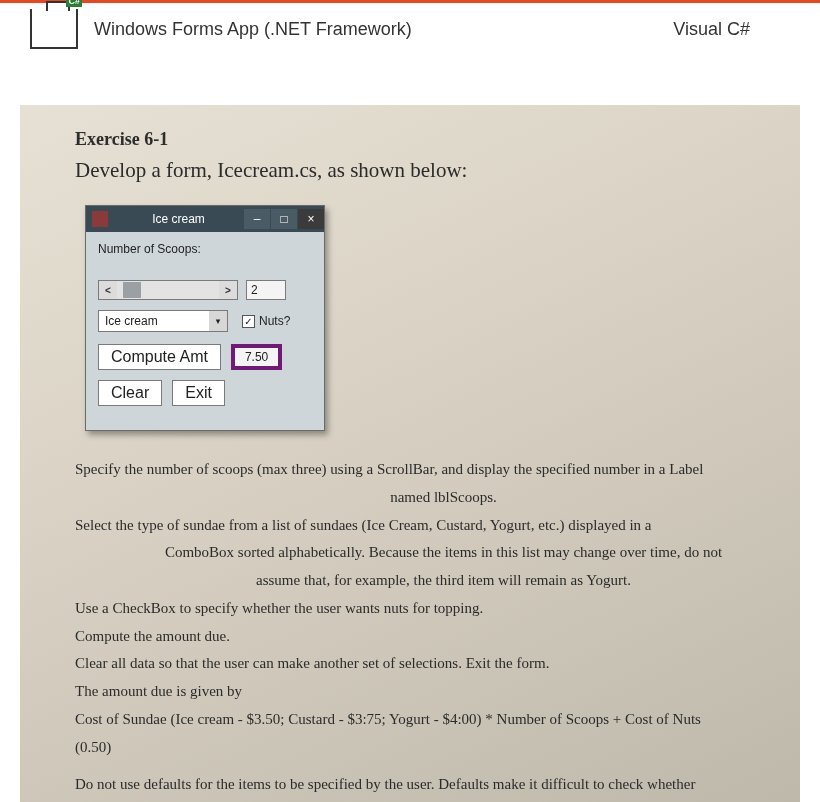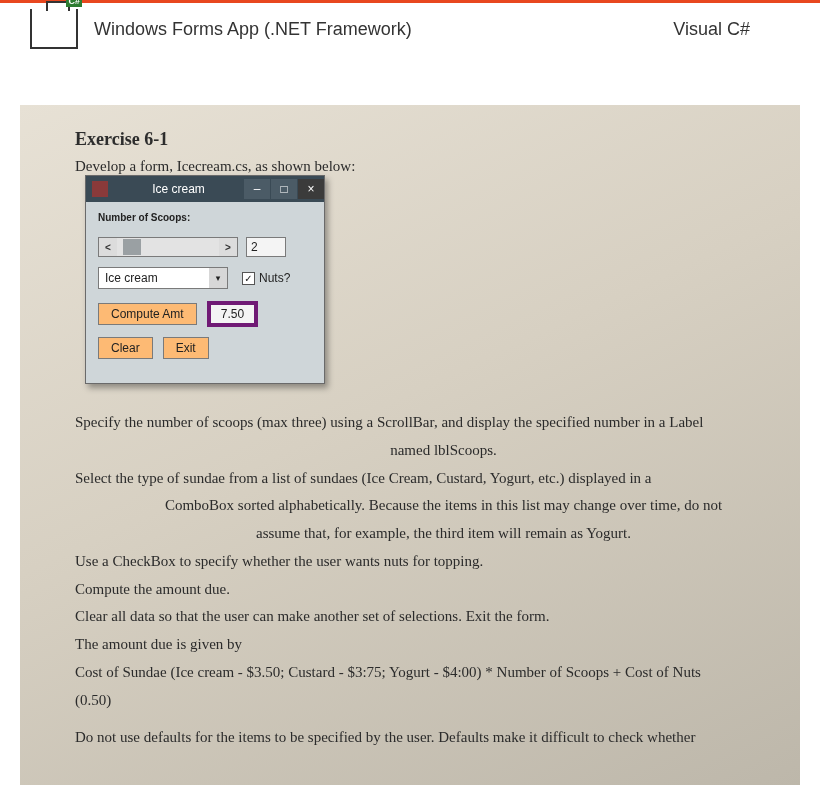--- a/index.html
+++ b/index.html
@@ -66,21 +66,22 @@
     color: #2b2b2b;
     font-family: "Times New Roman", serif;
   }
   .ex-title {
     font-weight: bold;
     font-size: 18px;
     margin: 4px 0 8px 0;
     transform: perspective(800px) rotateX(2deg);
   }
   .ex-sub {
-    font-size: 15px;
+    font-size: 21px;
+    margin-bottom: 22px;
   }
   
   .winform {
     width: 240px;
     background: #cfd6d9;
     border: 1px solid #6a6a6a;
     box-shadow: 3px 4px 6px rgba(0,0,0,0.35);
     font-family: "Segoe UI", Arial, sans-serif;
     margin-bottom: 28px;
     margin-left: 10px;
@@ -112,21 +113,21 @@
     font-size: 12px;
     display:flex;align-items:center;justify-content:center;
     margin-left:1px;
   }
   .tb-btn.close { background:#3b3b3b; }
   .form-body {
     padding: 10px 12px 14px 12px;
     font-size: 12px;
     color: #222;
   }
-  .lbl-row { margin-bottom: 14px; font-weight: bold; font-family: Arial, sans-serif; font-size:10px;}
+  .lbl-row { margin-bottom: 24px; font-weight: normal; font-family: Arial, sans-serif; font-size:12px;}
   .scroll-row {
     display:flex; align-items:center; gap:8px; margin-bottom:10px;
   }
   .hscroll {
     display:flex;
     border:1px solid #7a7a7a;
     background:#e9e9e9;
     height:20px;
     width:140px;
     align-items:stretch;
@@ -168,23 +169,23 @@
     font-size:9px;
   }
   .chk { display:flex; align-items:center; gap:4px; font-size:12px;}
   .chkbox {
     width:13px;height:13px;border:1px solid #555;background:#fff;
     display:flex;align-items:center;justify-content:center;font-size:10px;color:#222;
   }
   .btn-row { display:flex; align-items:center; gap:10px; margin-bottom:10px;}
   .wbtn {
     border:1px solid #7a7a7a;
-    background:#fdba74;
+    background:#ffffff;
     padding:3px 12px;
-    font-size:12px;
+    font-size:16px;
   }
   .amt-out {
     border:4px solid #701a75;
     background:#f4f4f4;
     padding:2px 10px;
     font-size:12px;
   }
   .body-text {
     font-size: 15px;
     line-height: 1.45;

